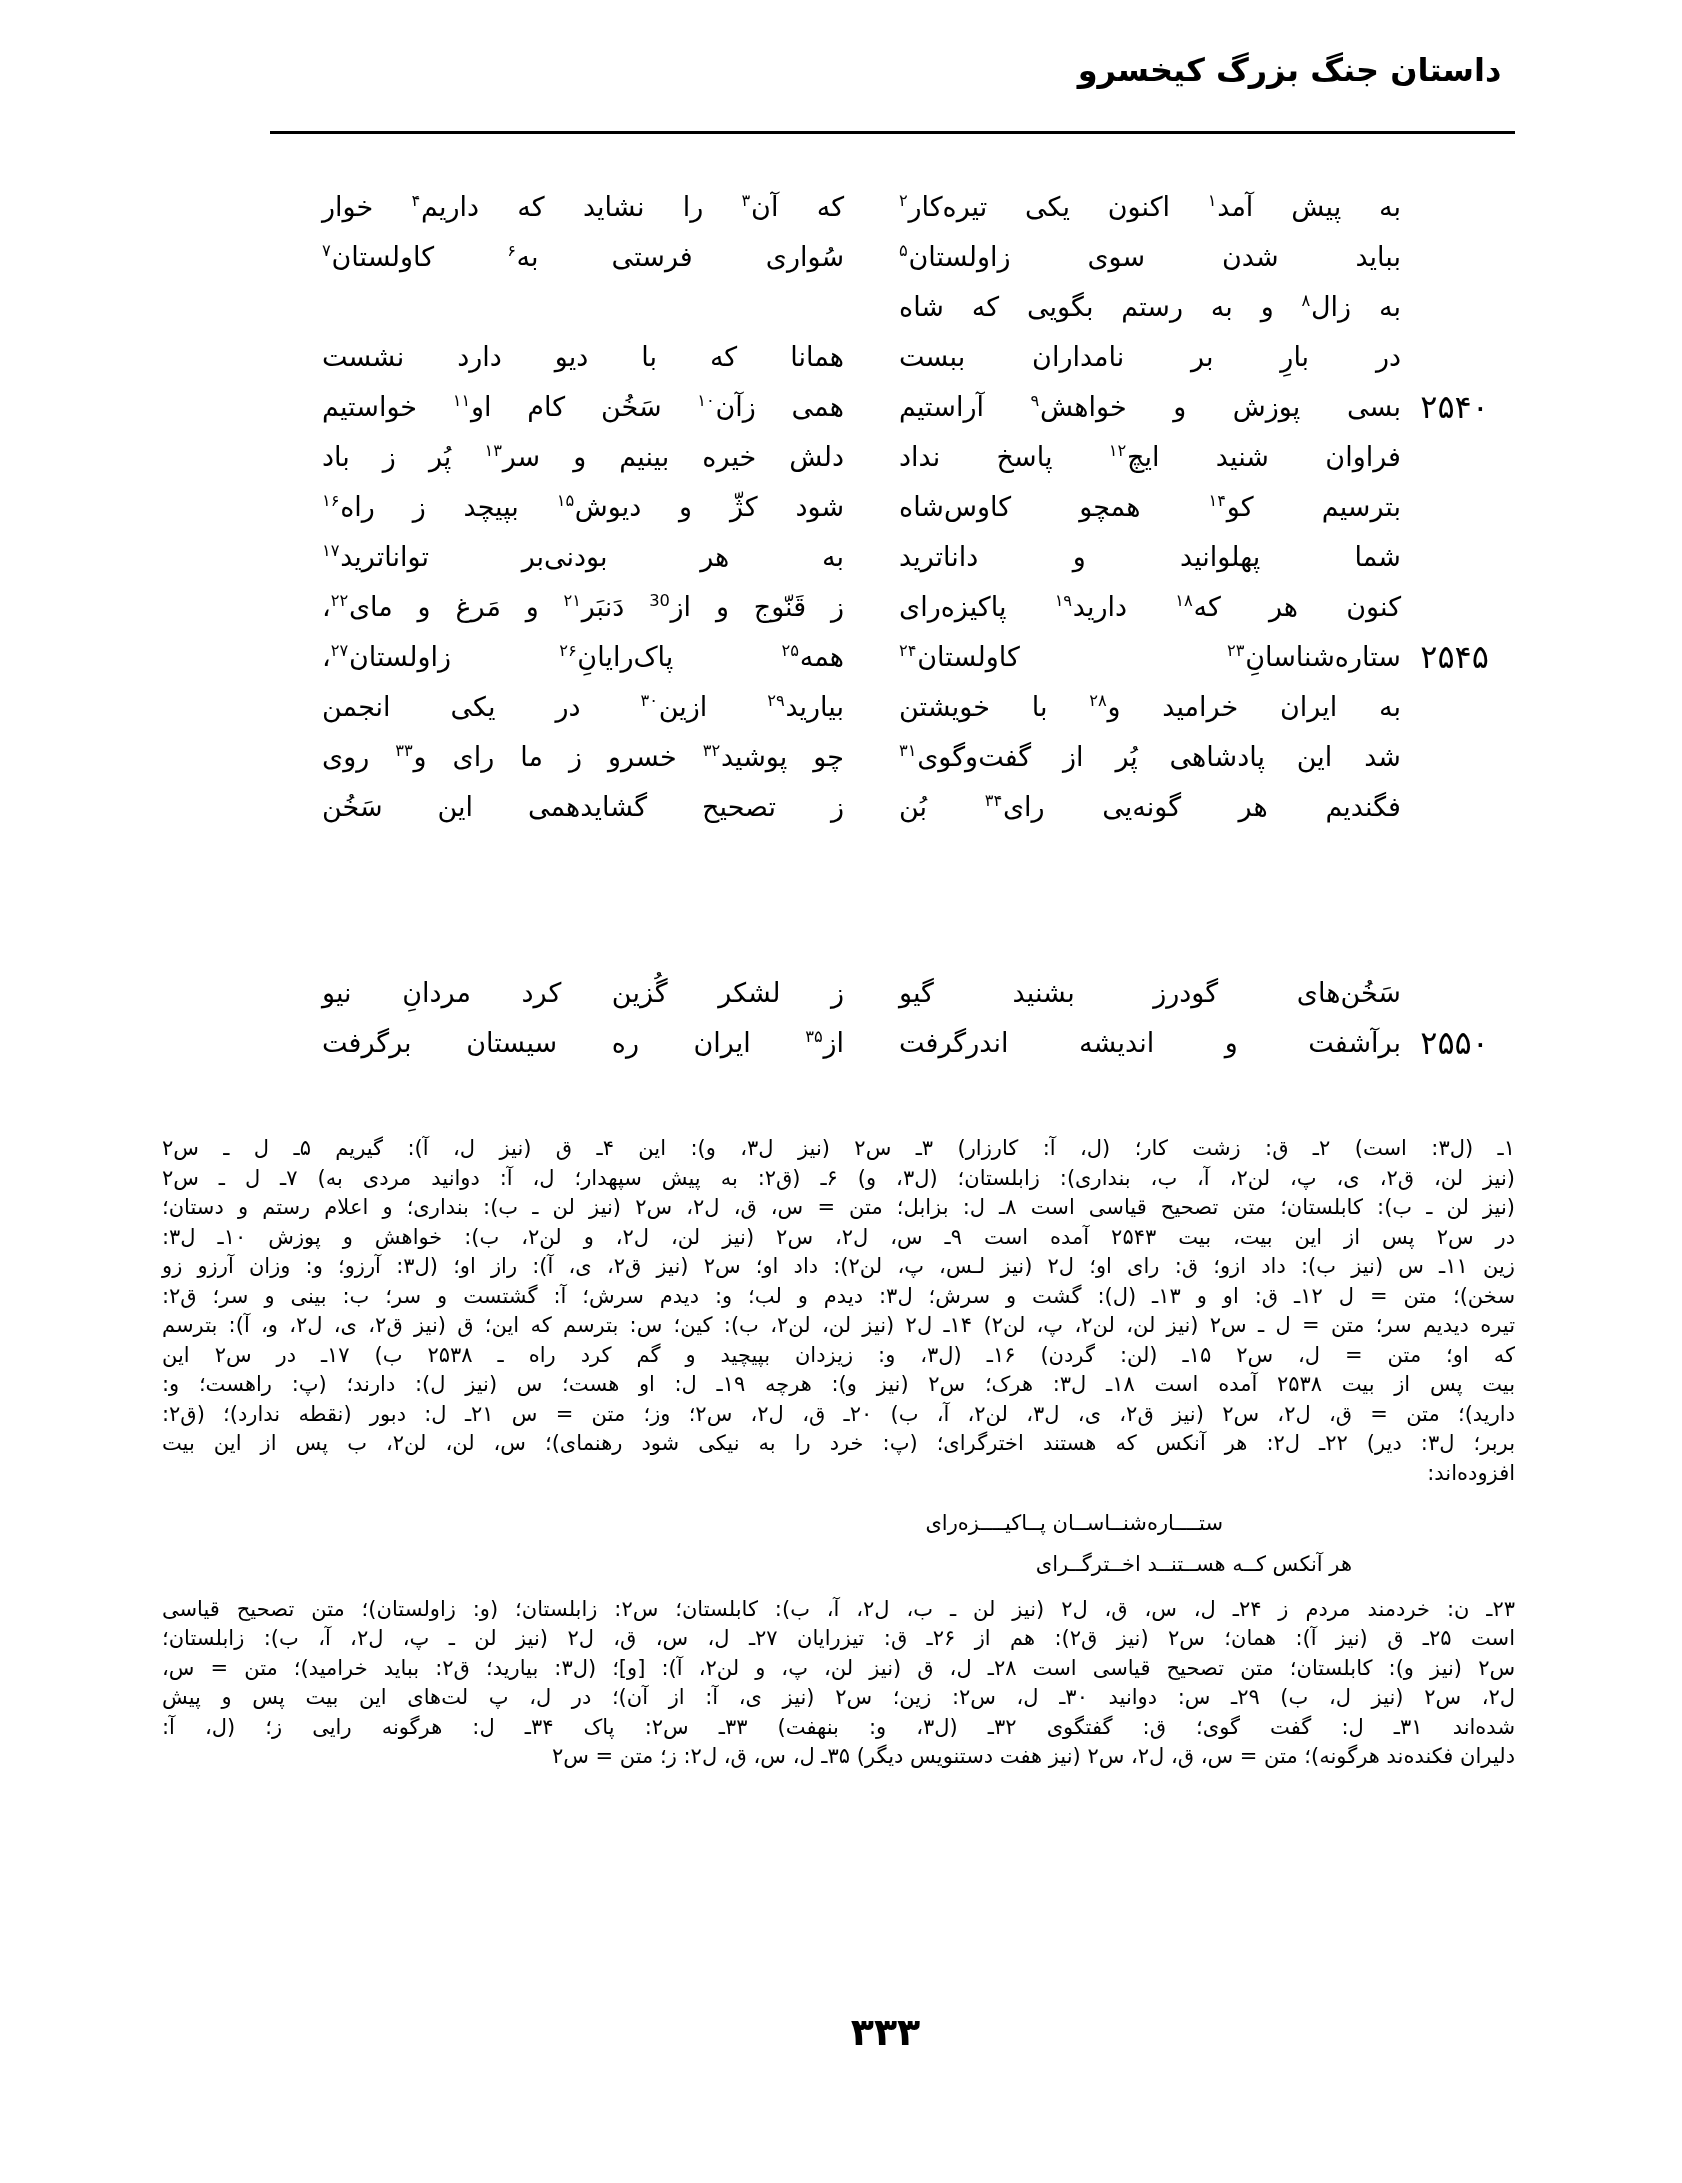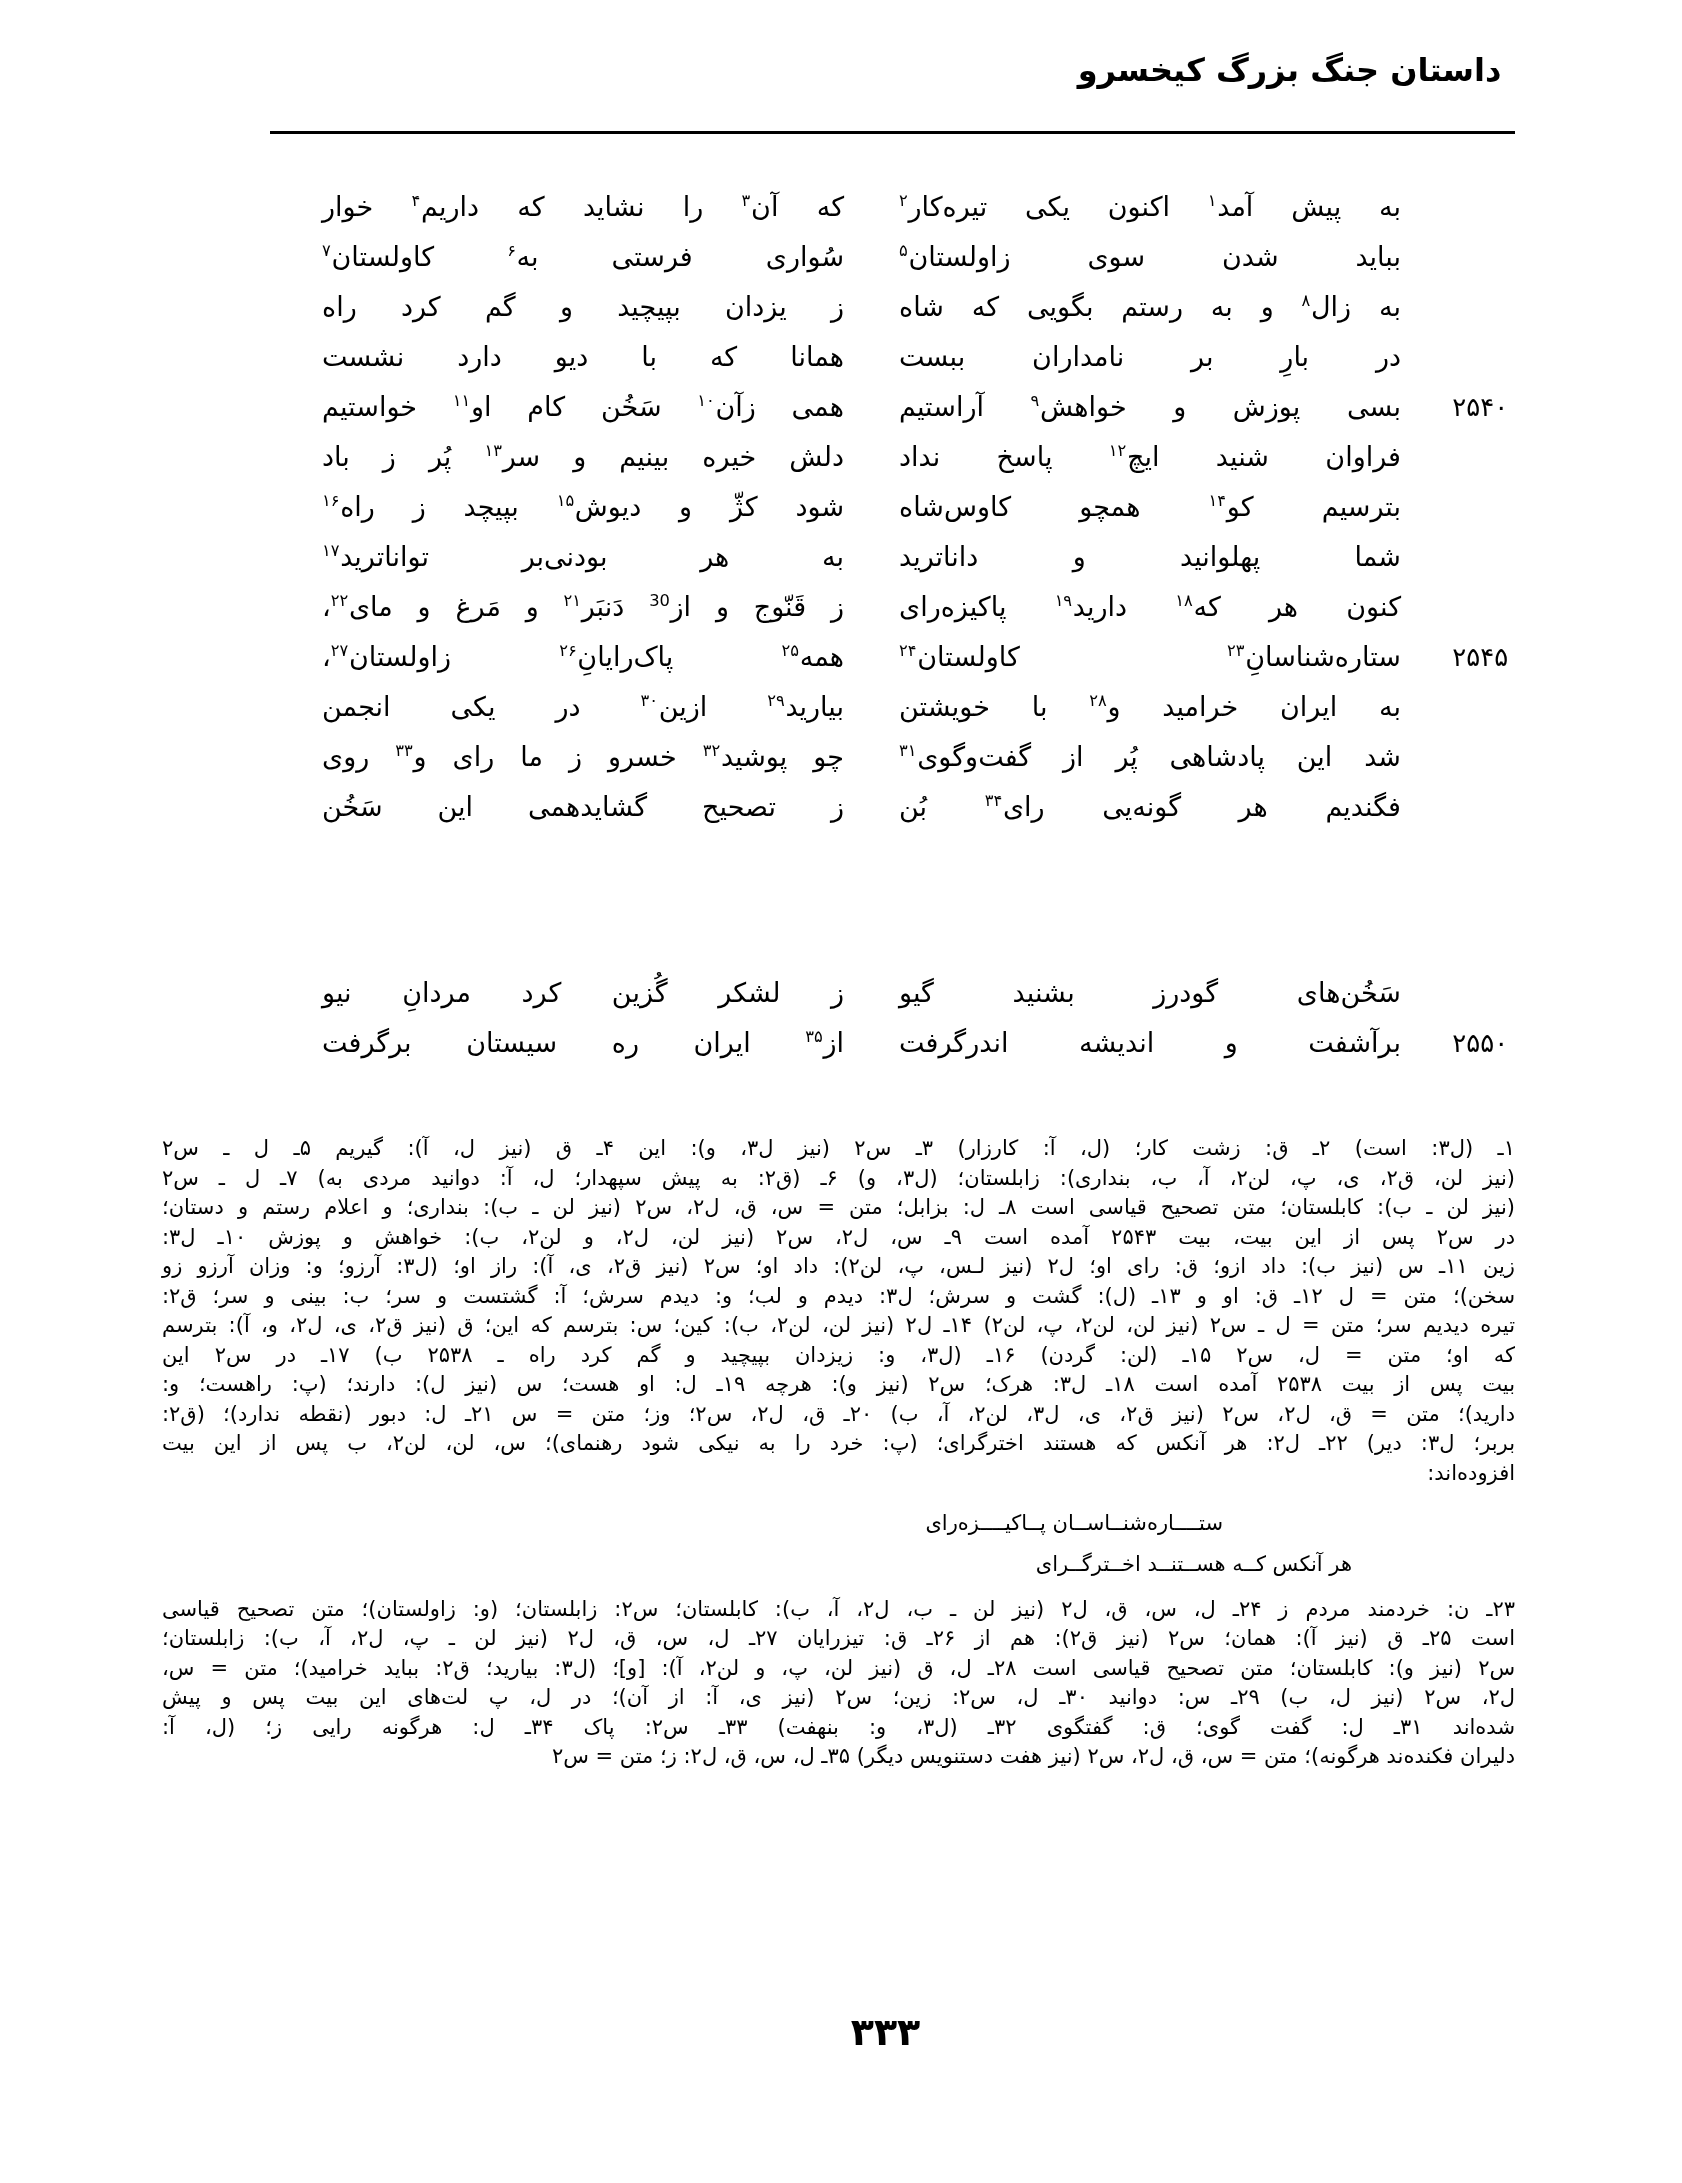--- a/index.html
+++ b/index.html
@@ -83,24 +83,24 @@
     right: 671px;
     width: 522px;
     text-align: justify;
     text-align-last: justify;
     display: block;
   }
   .verse-num {
     position: absolute;
     right: 6.8px;
     top: 0;
-    font-size: 26px;
+    font-size: 32px;
     line-height: 50px;
     width: 88px;
-    text-align: right;
+    text-align: left;
     letter-spacing: 0.7px;
   }
   sup.note {
     font-size: 16.3px;
     vertical-align: super;
     line-height: 0;
     margin-right: 0.7px;
   }
 
   
@@ -168,21 +168,20 @@
           <span class="hemistich left">که آن<sup class="note">۳</sup> را نشاید که داریم<sup class="note">۴</sup> خوار</span>
         </div>
         <div class="couplet">
           <span class="verse-num"></span>
           <span class="hemistich right">بباید شدن سوی زاولستان<sup class="note">۵</sup></span>
           <span class="hemistich left">سُواری فرستی به<sup class="note">۶</sup> کاولستان<sup class="note">۷</sup></span>
         </div>
         <div class="couplet">
           <span class="verse-num"></span>
           <span class="hemistich right">به زال<sup class="note">۸</sup> و به رستم بگویی که شاه</span>
-          <span class="hemistich left">ز یزدان بپیچید و گم کرد راه</span>
         </div>
         <div class="couplet">
           <span class="verse-num"></span>
           <span class="hemistich left">همانا که با دیو دارد نشست</span>
           <span class="hemistich right">در بارِ بر نامداران ببست</span>
         </div>
         <div class="couplet">
           <span class="verse-num">۲۵۴۰</span>
           <span class="hemistich right">بسی پوزش و خواهش<sup class="note">۹</sup> آراستیم</span>
           <span class="hemistich left">همی زآن<sup class="note">۱۰</sup> سَخُن کام او<sup class="note">۱۱</sup> خواستیم</span>

